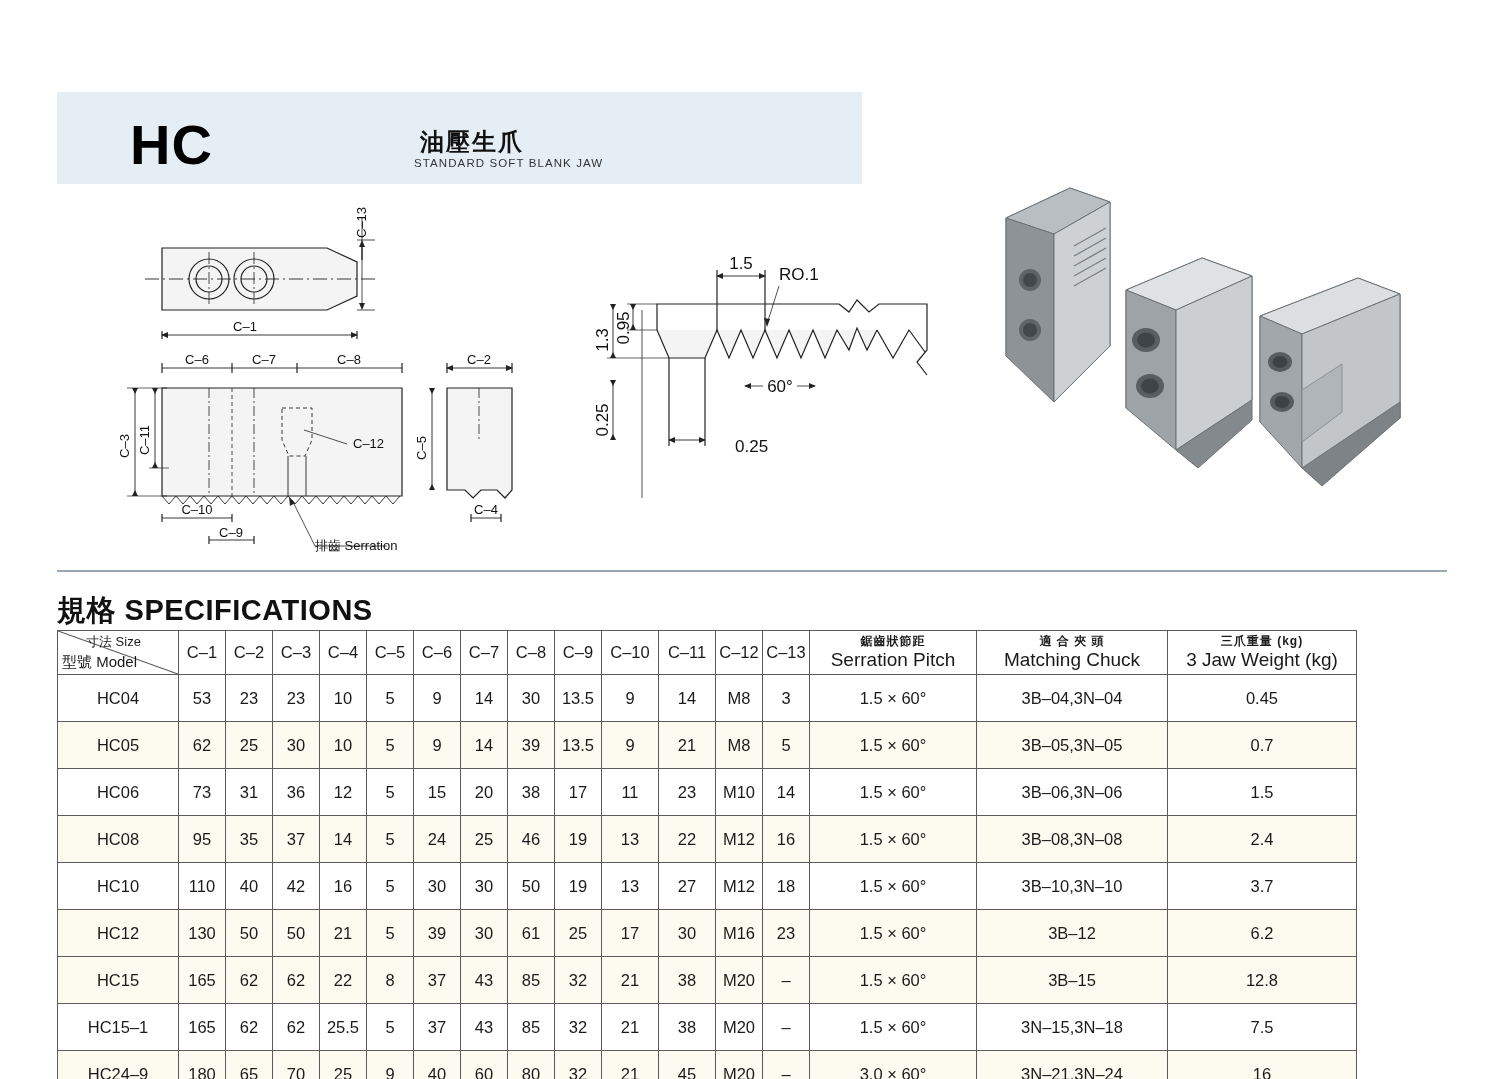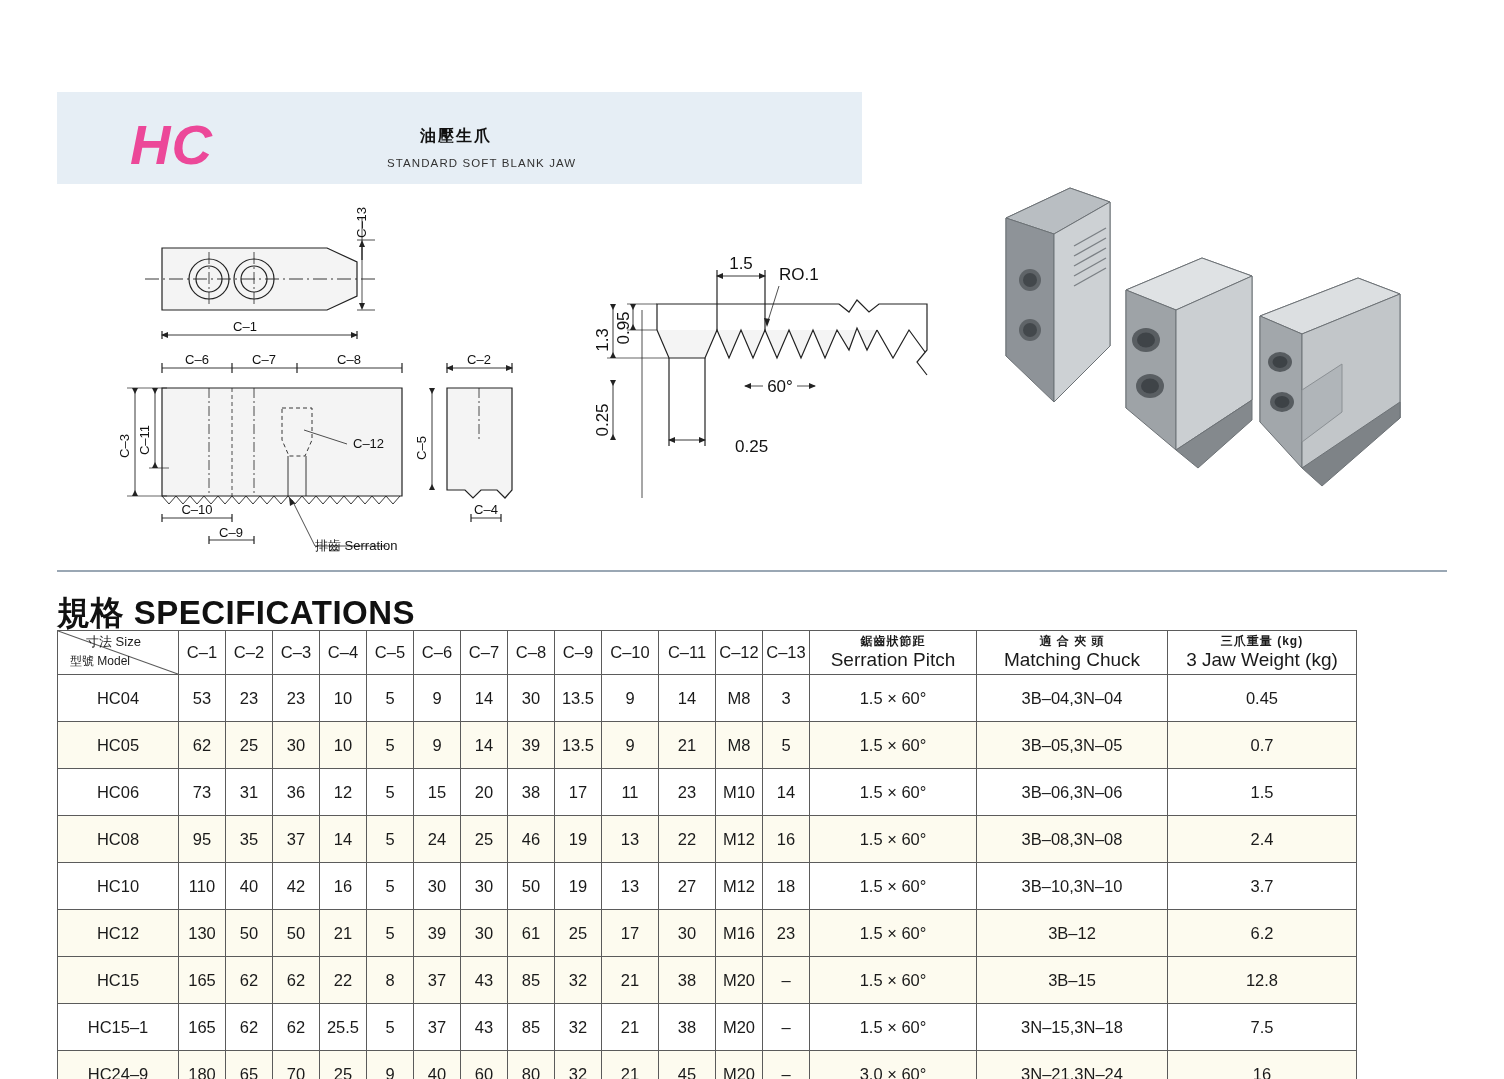--- a/index.html
+++ b/index.html
@@ -1,28 +1,28 @@
 <!DOCTYPE html>
 <html><head>
 <meta charset="utf-8">
 <style>
   html,body{margin:0;padding:0;background:#fff;}
   body{width:1504px;height:1079px;font-family:"Liberation Sans",sans-serif;color:#1a1a1a;position:relative;overflow:hidden;}
 
   
   .banner{position:absolute;left:57px;top:92px;width:805px;height:92px;background:#e6eef5;}
-  .banner-code{position:absolute;left:130px;top:112px;font-size:56px;font-weight:bold;letter-spacing:1px;color:#ec4899;font-style:italic;}
-  .banner-cn{position:absolute;left:420px;top:126px;font-size:16px;font-weight:bold;color:#111;letter-spacing:2px;}
-  .banner-en{position:absolute;left:387px;top:157px;font-size:11.5px;letter-spacing:1.1px;color:#333;}
+  .banner-code{position:absolute;left:130px;top:112px;font-size:56px;font-weight:bold;letter-spacing:1px;color:#000000;}
+  .banner-cn{position:absolute;left:420px;top:126px;font-size:24px;font-weight:bold;color:#111;letter-spacing:2px;}
+  .banner-en{position:absolute;left:414px;top:157px;font-size:11.5px;letter-spacing:1.1px;color:#333;}
 
   
   .divider{position:absolute;left:57px;top:570px;width:1390px;height:2px;background:#9aa7b4;}
 
   
-  .spec-title{position:absolute;left:57px;top:591px;font-size:33px;font-weight:bold;color:#111;letter-spacing:0.5px;}
+  .spec-title{position:absolute;left:57px;top:591px;font-size:29px;font-weight:bold;color:#111;letter-spacing:0.5px;}
 
   
   .drawings{position:absolute;left:57px;top:200px;width:900px;height:360px;}
   .photo{position:absolute;left:950px;top:150px;width:500px;height:400px;}
 
   svg{display:block;}
 
   
   table.spec{position:absolute;left:57px;top:630px;border-collapse:collapse;font-size:16.5px;}
   table.spec td,table.spec th{border:1px solid #5b5b5b;text-align:center;padding:0;font-weight:normal;}
@@ -33,21 +33,21 @@
   .c-num-wide{width:56px;}
   .c-pitch{width:166px;}
   .c-chuck{width:190px;}
   .c-weight{width:188px;}
   tr.alt td{background:#fdfbef;}
   .hdr-cell{font-size:12px;font-weight:bold;}
   .hdr-sub{font-size:19px;font-weight:normal;display:block;line-height:1.15;}
   .hdr-main{display:block;line-height:1.2;letter-spacing:1px;}
   .corner{position:relative;}
   .corner .sz{position:absolute;left:28px;top:2px;font-size:13px;}
-  .corner .md{position:absolute;left:12px;top:22px;font-size:12px;}
+  .corner .md{position:absolute;left:4px;top:22px;font-size:15px;}
   .corner .slash{position:absolute;left:0;top:0;width:100%;height:100%;}
 </style>
 </head>
 <body>
 
 <div class="banner"></div>
 <div class="banner-code">HC</div>
 <div class="banner-cn">油壓生爪</div>
 <div class="banner-en">STANDARD SOFT BLANK JAW</div>
 

